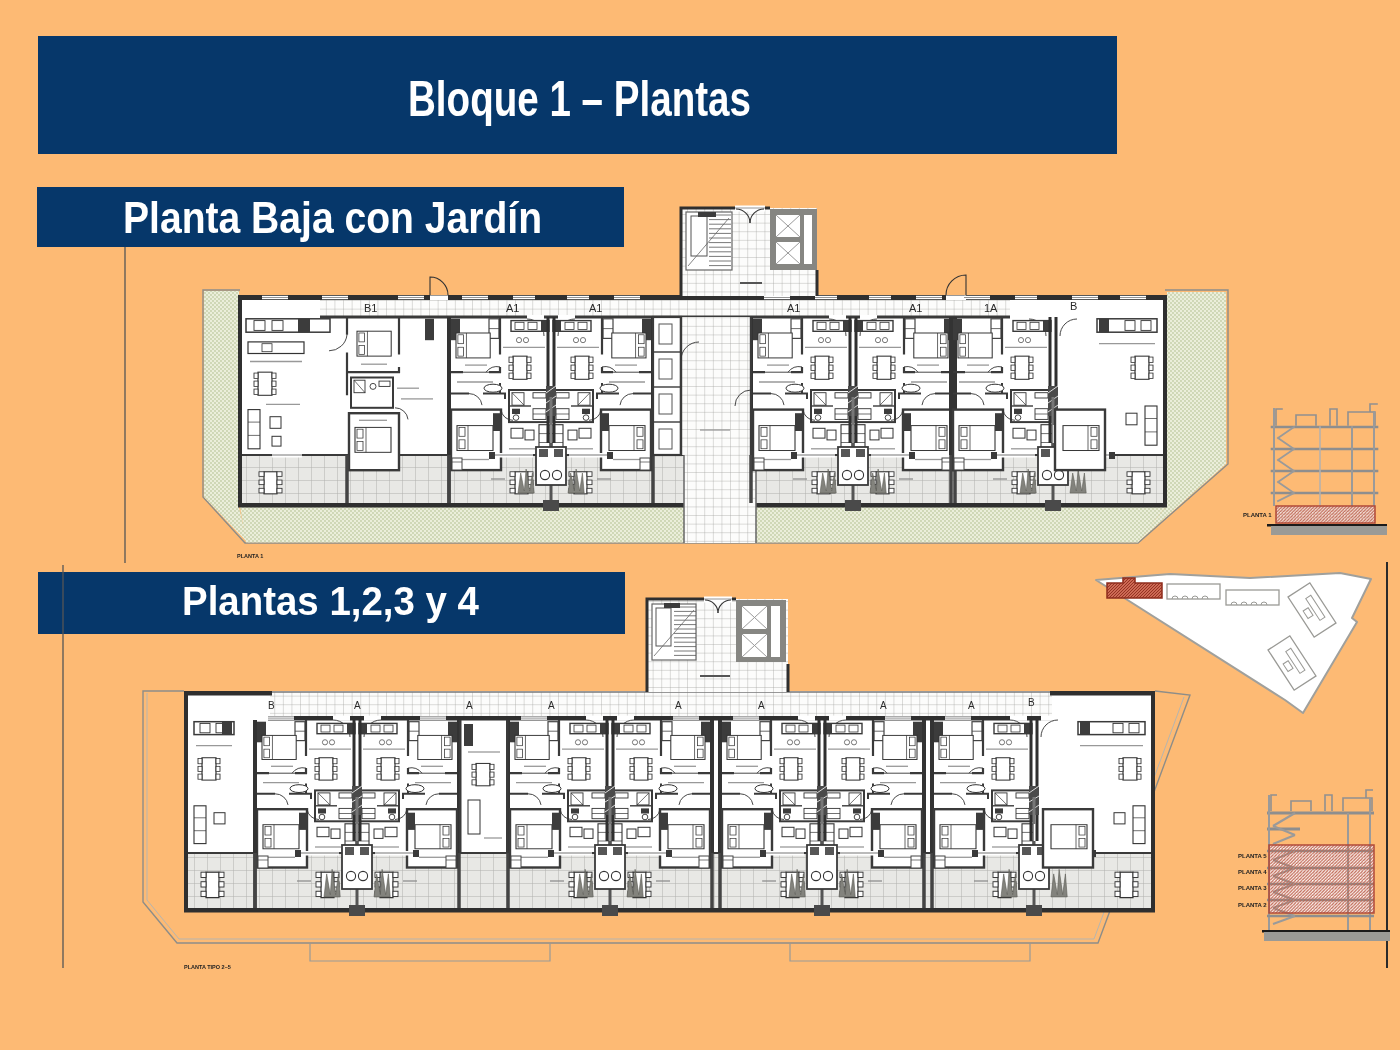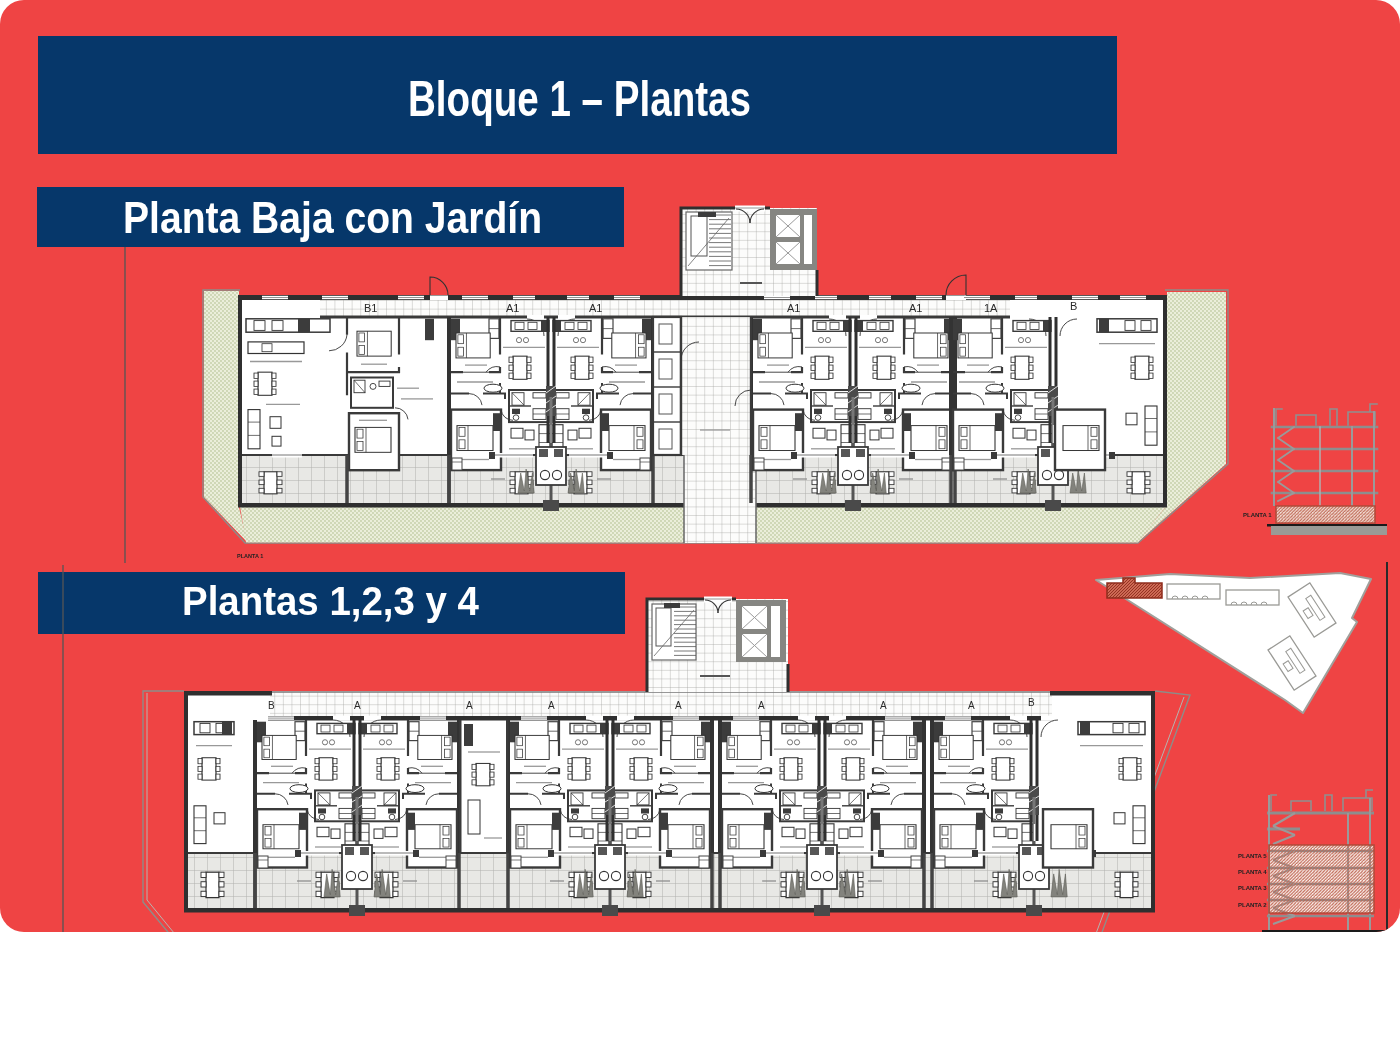--- a/index.html
+++ b/index.html
@@ -1,15 +1,15 @@
 <!DOCTYPE html>
 <html><head><meta charset="utf-8"><style>
 html,body{margin:0;padding:0;background:#fff;}
 *{font-family:"Liberation Sans",sans-serif;}
-.page{position:relative;width:1400px;height:932px;background:#ef4444;overflow:hidden;border-radius:24px;}
+.page{position:relative;width:1400px;height:1050px;background:#fdba74;overflow:hidden;}
 </style></head><body>
 <div class="page">
 <svg width="1400" height="1050" viewBox="0 0 1400 1050">
 <defs>
 <pattern id="pgar" width="4" height="4" patternUnits="userSpaceOnUse">
           <rect width="4" height="4" fill="#ebeeda"></rect>
           <circle cx="1" cy="1" r="0.9" fill="#c3cda6"></circle>
           <circle cx="3" cy="3" r="0.9" fill="#c3cda6"></circle>
         </pattern>
 <pattern id="ptw" width="8.6" height="8.6" patternUnits="userSpaceOnUse">

